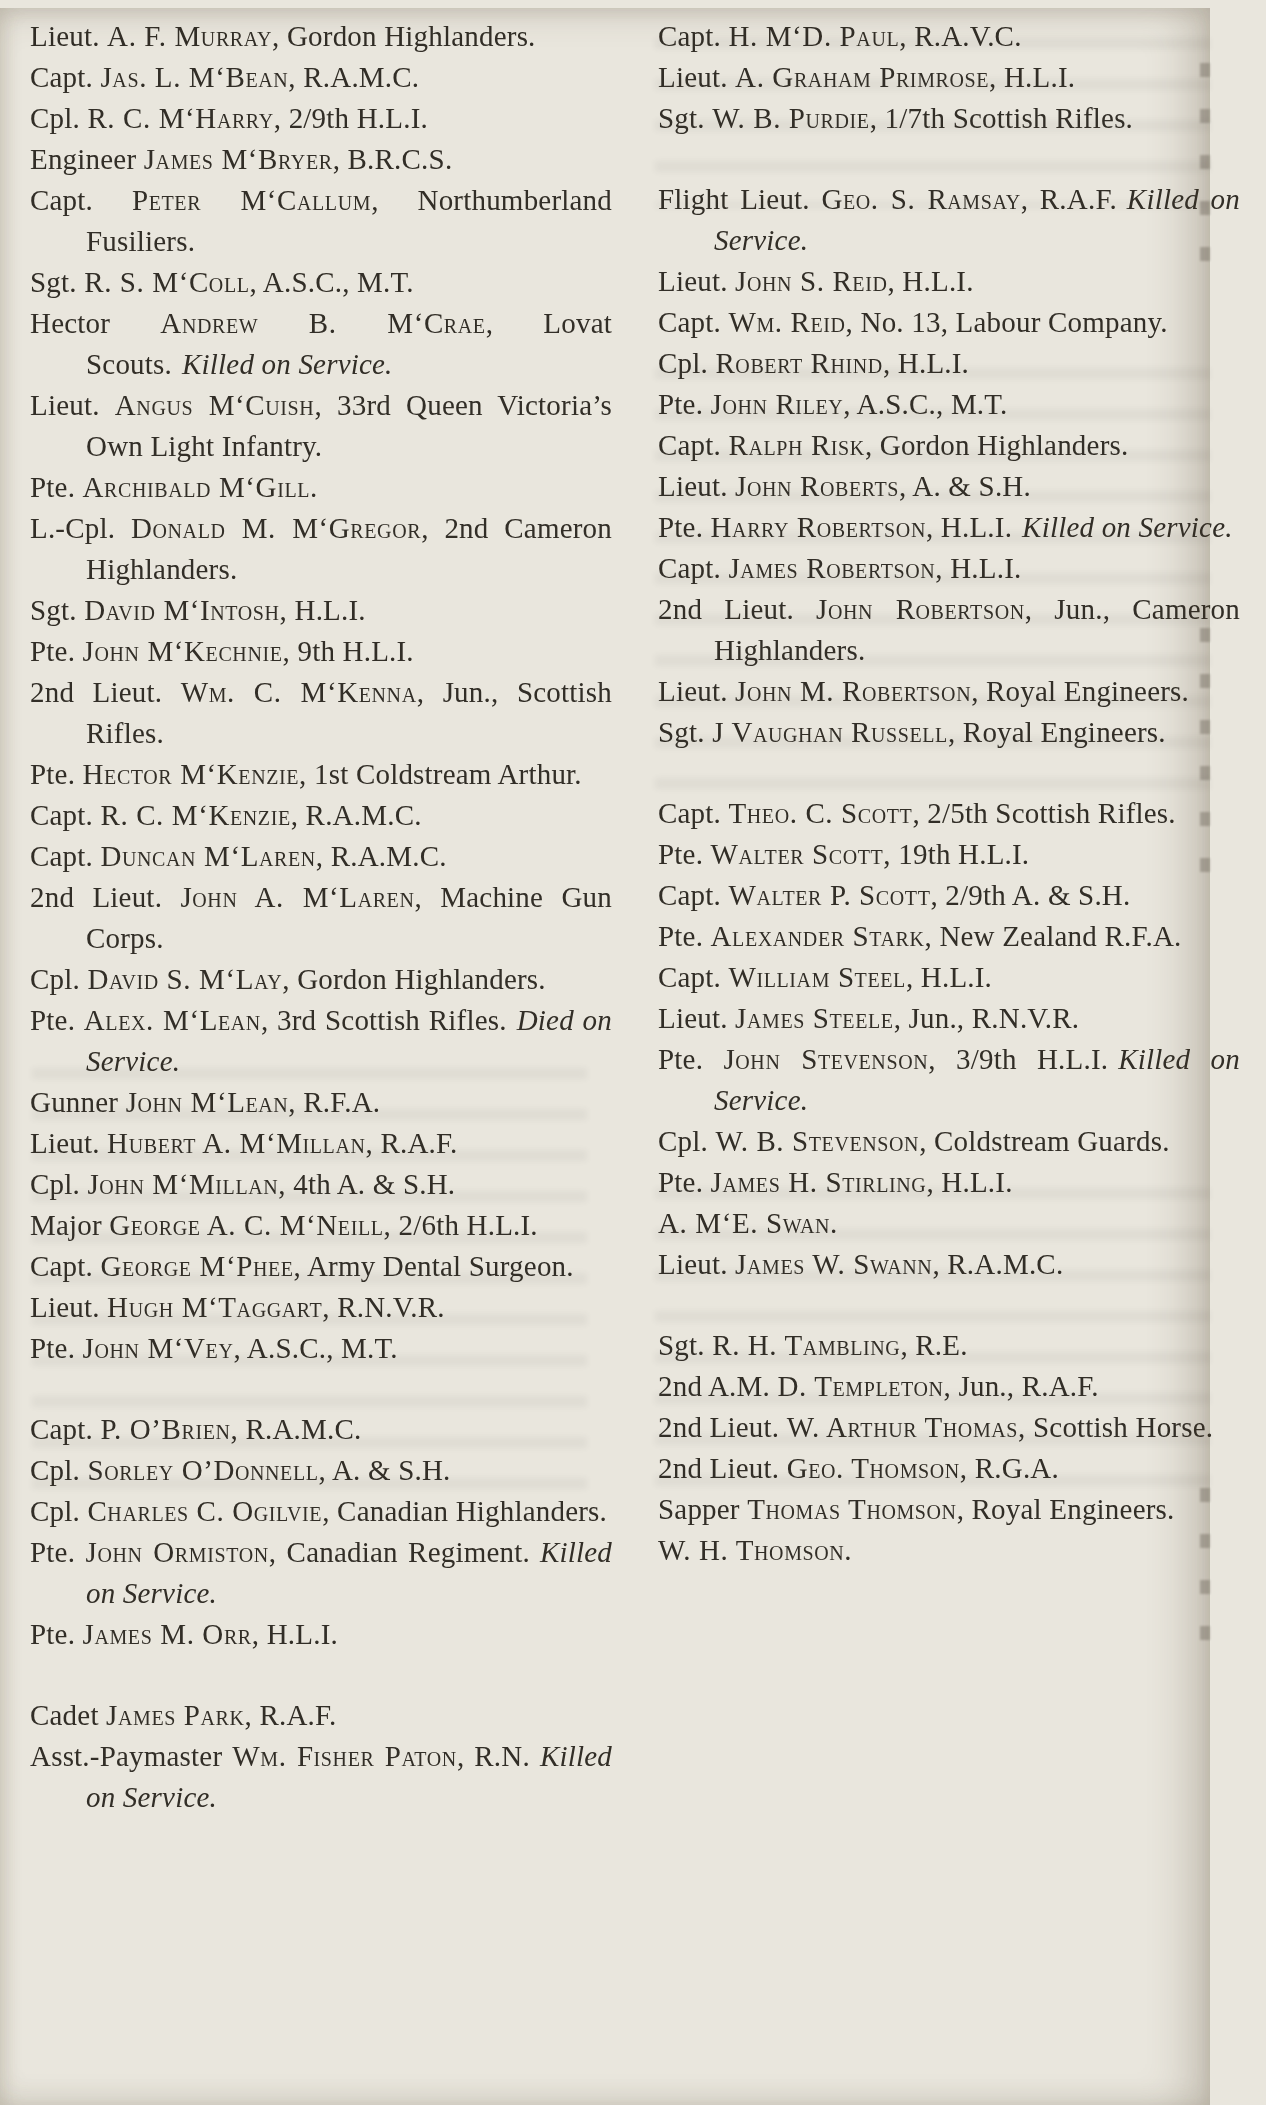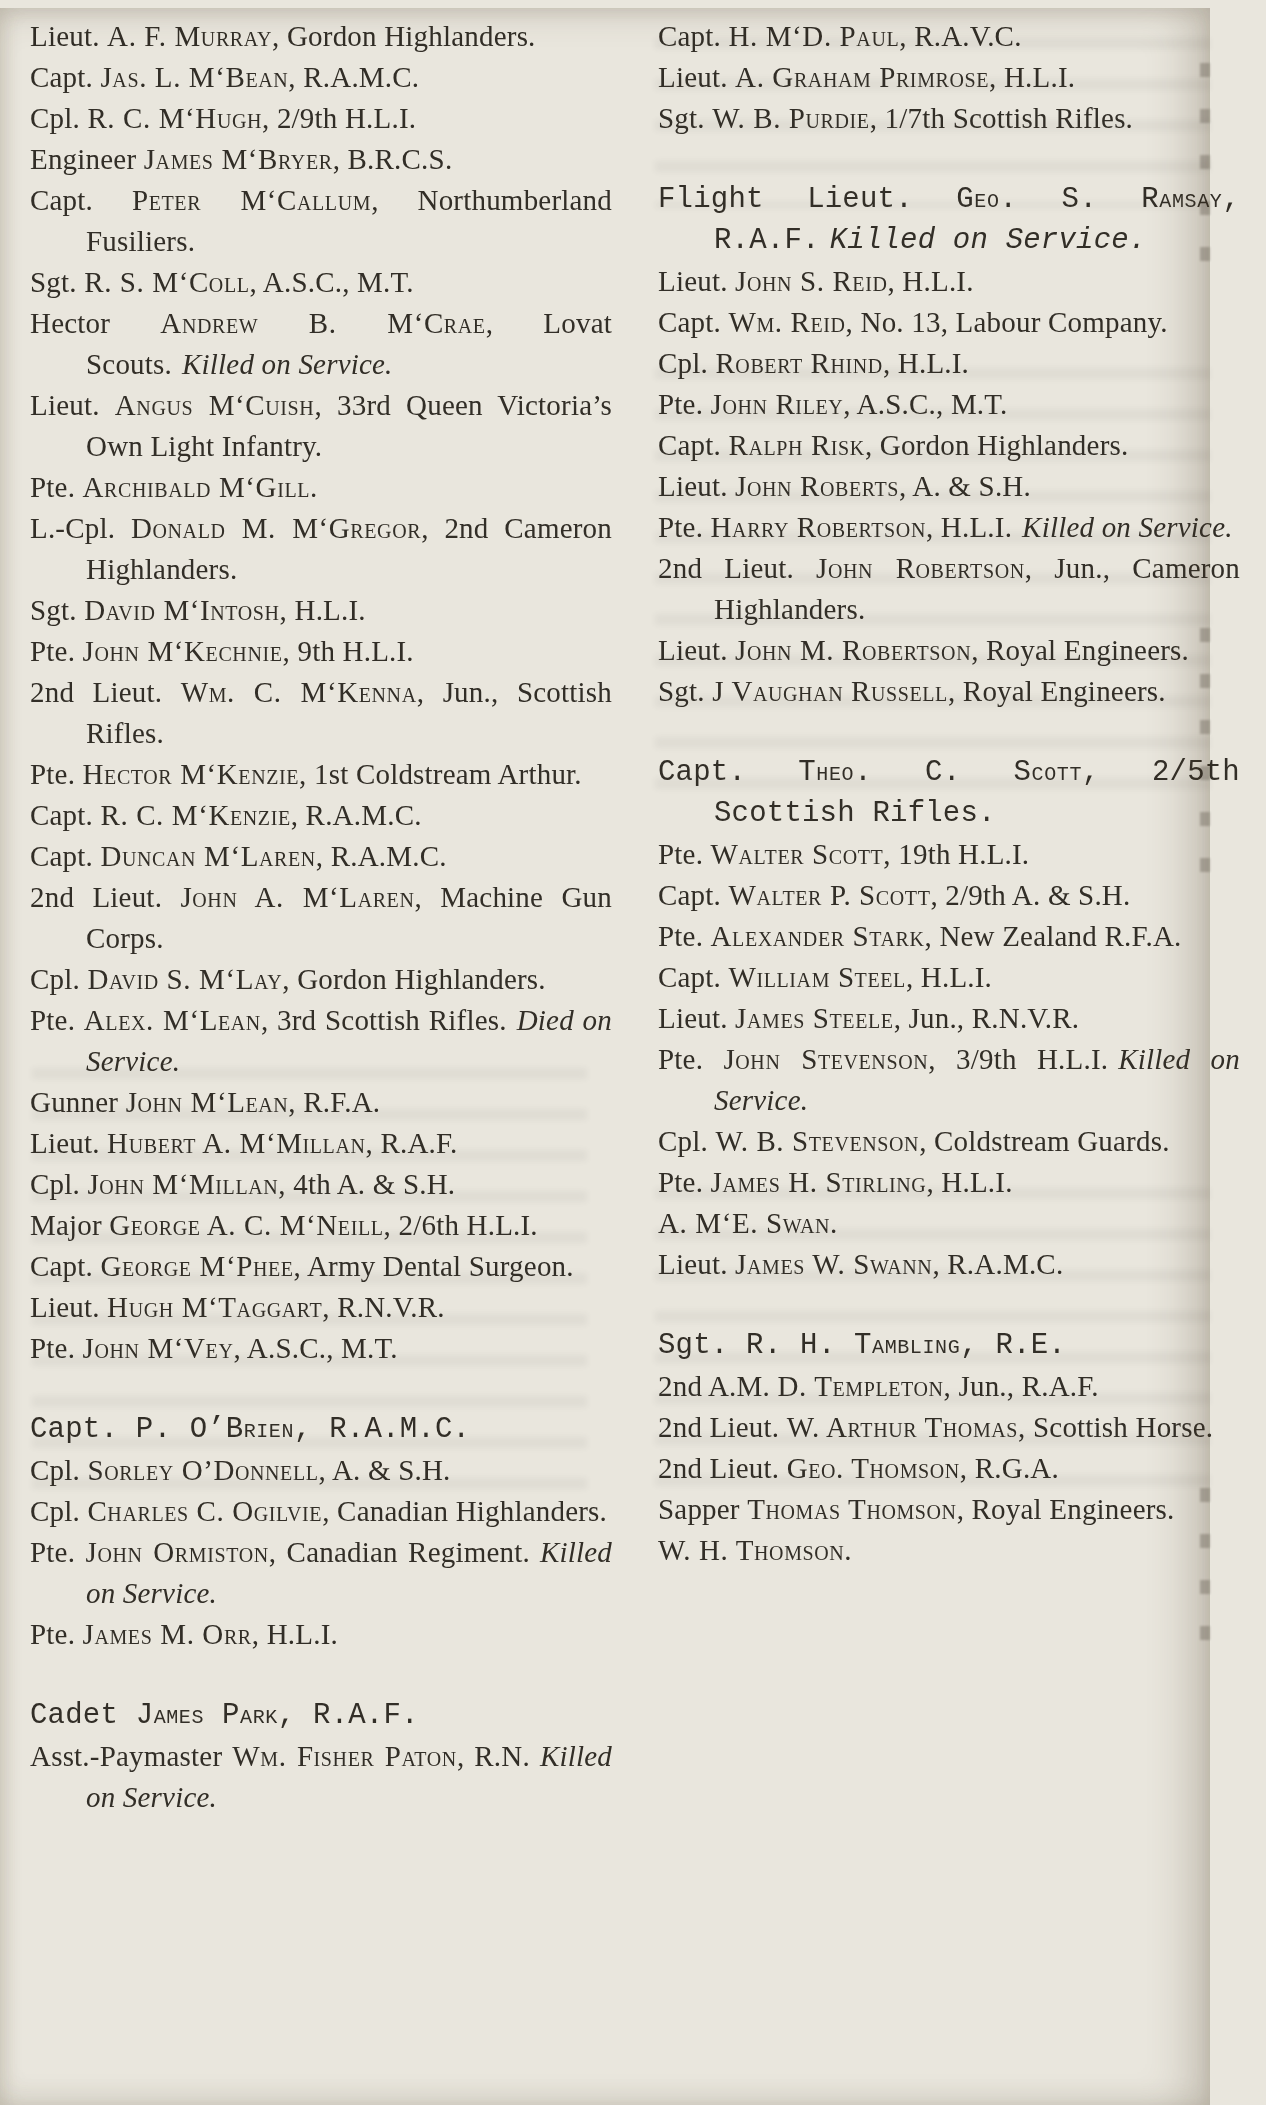--- a/index.html
+++ b/index.html
@@ -37,21 +37,20 @@
     margin: 0;
     font-size: 29px;
     line-height: 41px;
     text-align: justify;
     padding-left: 56px;
     text-indent: -56px;
     letter-spacing: 0.2px;
   }
   p.entry.gap {
     margin-top: 40px;
-    font-family: Liberation Mono, monospace;
   }
   .caps {
     font-variant: small-caps;
     letter-spacing: 0.6px;
   }
   .note {
     font-style: italic;
     margin-left: 10px;
   }
   
@@ -98,21 +97,21 @@
 <div class="page" style="color: rgb(50, 46, 39);">
   <div class="ghost ghost-1"></div>
   <div class="ghost ghost-2"></div>
   <div class="ghost ghost-3"></div>
   <div class="ghost ghost-4"></div>
 
   <div class="columns">
     <div class="col">
         <p class="entry"><span class="rank">Lieut. </span><span class="caps">A. F. Murray</span><span class="rest">, Gordon Highlanders.</span></p>
         <p class="entry"><span class="rank">Capt. </span><span class="caps">Jas. L. M‘Bean</span><span class="rest">, R.A.M.C.</span></p>
-        <p class="entry"><span class="rank">Cpl. </span><span class="caps">R. C. M‘Hugh</span><span class="rest">, 2/9th H.L.I.</span></p>
+        <p class="entry"><span class="rank">Cpl. </span><span class="caps">R. C. M‘Harry</span><span class="rest">, 2/9th H.L.I.</span></p>
         <p class="entry"><span class="rank">Engineer </span><span class="caps">James M‘Bryer</span><span class="rest">, B.R.C.S.</span></p>
         <p class="entry"><span class="rank">Capt. </span><span class="caps">Peter M‘Callum</span><span class="rest">, Northumberland Fusiliers.</span></p>
         <p class="entry"><span class="rank">Sgt. </span><span class="caps">R. S. M‘Coll</span><span class="rest">, A.S.C., M.T.</span></p>
         <p class="entry"><span class="rank">Hector </span><span class="caps">Andrew B. M‘Crae</span><span class="rest">, Lovat Scouts.</span><span class="note">Killed on Service.</span></p>
         <p class="entry"><span class="rank">Lieut. </span><span class="caps">Angus M‘Cuish</span><span class="rest">, 33rd Queen Victoria’s Own Light Infantry.</span></p>
         <p class="entry"><span class="rank">Pte. </span><span class="caps">Archibald M‘Gill</span><span class="rest">.</span></p>
         <p class="entry"><span class="rank">L.-Cpl. </span><span class="caps">Donald M. M‘Gregor</span><span class="rest">, 2nd Cameron Highlanders.</span></p>
         <p class="entry"><span class="rank">Sgt. </span><span class="caps">David M‘Intosh</span><span class="rest">, H.L.I.</span></p>
         <p class="entry"><span class="rank">Pte. </span><span class="caps">John M‘Kechnie</span><span class="rest">, 9th H.L.I.</span></p>
         <p class="entry"><span class="rank">2nd Lieut. </span><span class="caps">Wm. C. M‘Kenna</span><span class="rest">, Jun., Scottish Rifles.</span></p>
@@ -142,20 +141,21 @@
         <p class="entry"><span class="rank">Lieut. </span><span class="caps">A. Graham Primrose</span><span class="rest">, H.L.I.</span></p>
         <p class="entry"><span class="rank">Sgt. </span><span class="caps">W. B. Purdie</span><span class="rest">, 1/7th Scottish Rifles.</span></p>
         <p class="entry gap"><span class="rank">Flight Lieut. </span><span class="caps">Geo. S. Ramsay</span><span class="rest">, R.A.F.</span><span class="note">Killed on Service.</span></p>
         <p class="entry"><span class="rank">Lieut. </span><span class="caps">John S. Reid</span><span class="rest">, H.L.I.</span></p>
         <p class="entry"><span class="rank">Capt. </span><span class="caps">Wm. Reid</span><span class="rest">, No. 13, Labour Company.</span></p>
         <p class="entry"><span class="rank">Cpl. </span><span class="caps">Robert Rhind</span><span class="rest">, H.L.I.</span></p>
         <p class="entry"><span class="rank">Pte. </span><span class="caps">John Riley</span><span class="rest">, A.S.C., M.T.</span></p>
         <p class="entry"><span class="rank">Capt. </span><span class="caps">Ralph Risk</span><span class="rest">, Gordon Highlanders.</span></p>
         <p class="entry"><span class="rank">Lieut. </span><span class="caps">John Roberts</span><span class="rest">, A. &amp; S.H.</span></p>
         <p class="entry"><span class="rank">Pte. </span><span class="caps">Harry Robertson</span><span class="rest">, H.L.I.</span><span class="note">Killed on Service.</span></p>
+        <p class="entry"><span class="rank">Capt. </span><span class="caps">James Robertson</span><span class="rest">, H.L.I.</span></p>
         <p class="entry"><span class="rank">2nd Lieut. </span><span class="caps">John Robertson</span><span class="rest">, Jun., Cameron Highlanders.</span></p>
         <p class="entry"><span class="rank">Lieut. </span><span class="caps">John M. Robertson</span><span class="rest">, Royal Engineers.</span></p>
         <p class="entry"><span class="rank">Sgt. </span><span class="caps">J Vaughan Russell</span><span class="rest">, Royal Engineers.</span></p>
         <p class="entry gap"><span class="rank">Capt. </span><span class="caps">Theo. C. Scott</span><span class="rest">, 2/5th Scottish Rifles.</span></p>
         <p class="entry"><span class="rank">Pte. </span><span class="caps">Walter Scott</span><span class="rest">, 19th H.L.I.</span></p>
         <p class="entry"><span class="rank">Capt. </span><span class="caps">Walter P. Scott</span><span class="rest">, 2/9th A. &amp; S.H.</span></p>
         <p class="entry"><span class="rank">Pte. </span><span class="caps">Alexander Stark</span><span class="rest">, New Zealand R.F.A.</span></p>
         <p class="entry"><span class="rank">Capt. </span><span class="caps">William Steel</span><span class="rest">, H.L.I.</span></p>
         <p class="entry"><span class="rank">Lieut. </span><span class="caps">James Steele</span><span class="rest">, Jun., R.N.V.R.</span></p>
         <p class="entry"><span class="rank">Pte. </span><span class="caps">John Stevenson</span><span class="rest">, 3/9th H.L.I.</span><span class="note">Killed on Service.</span></p>

